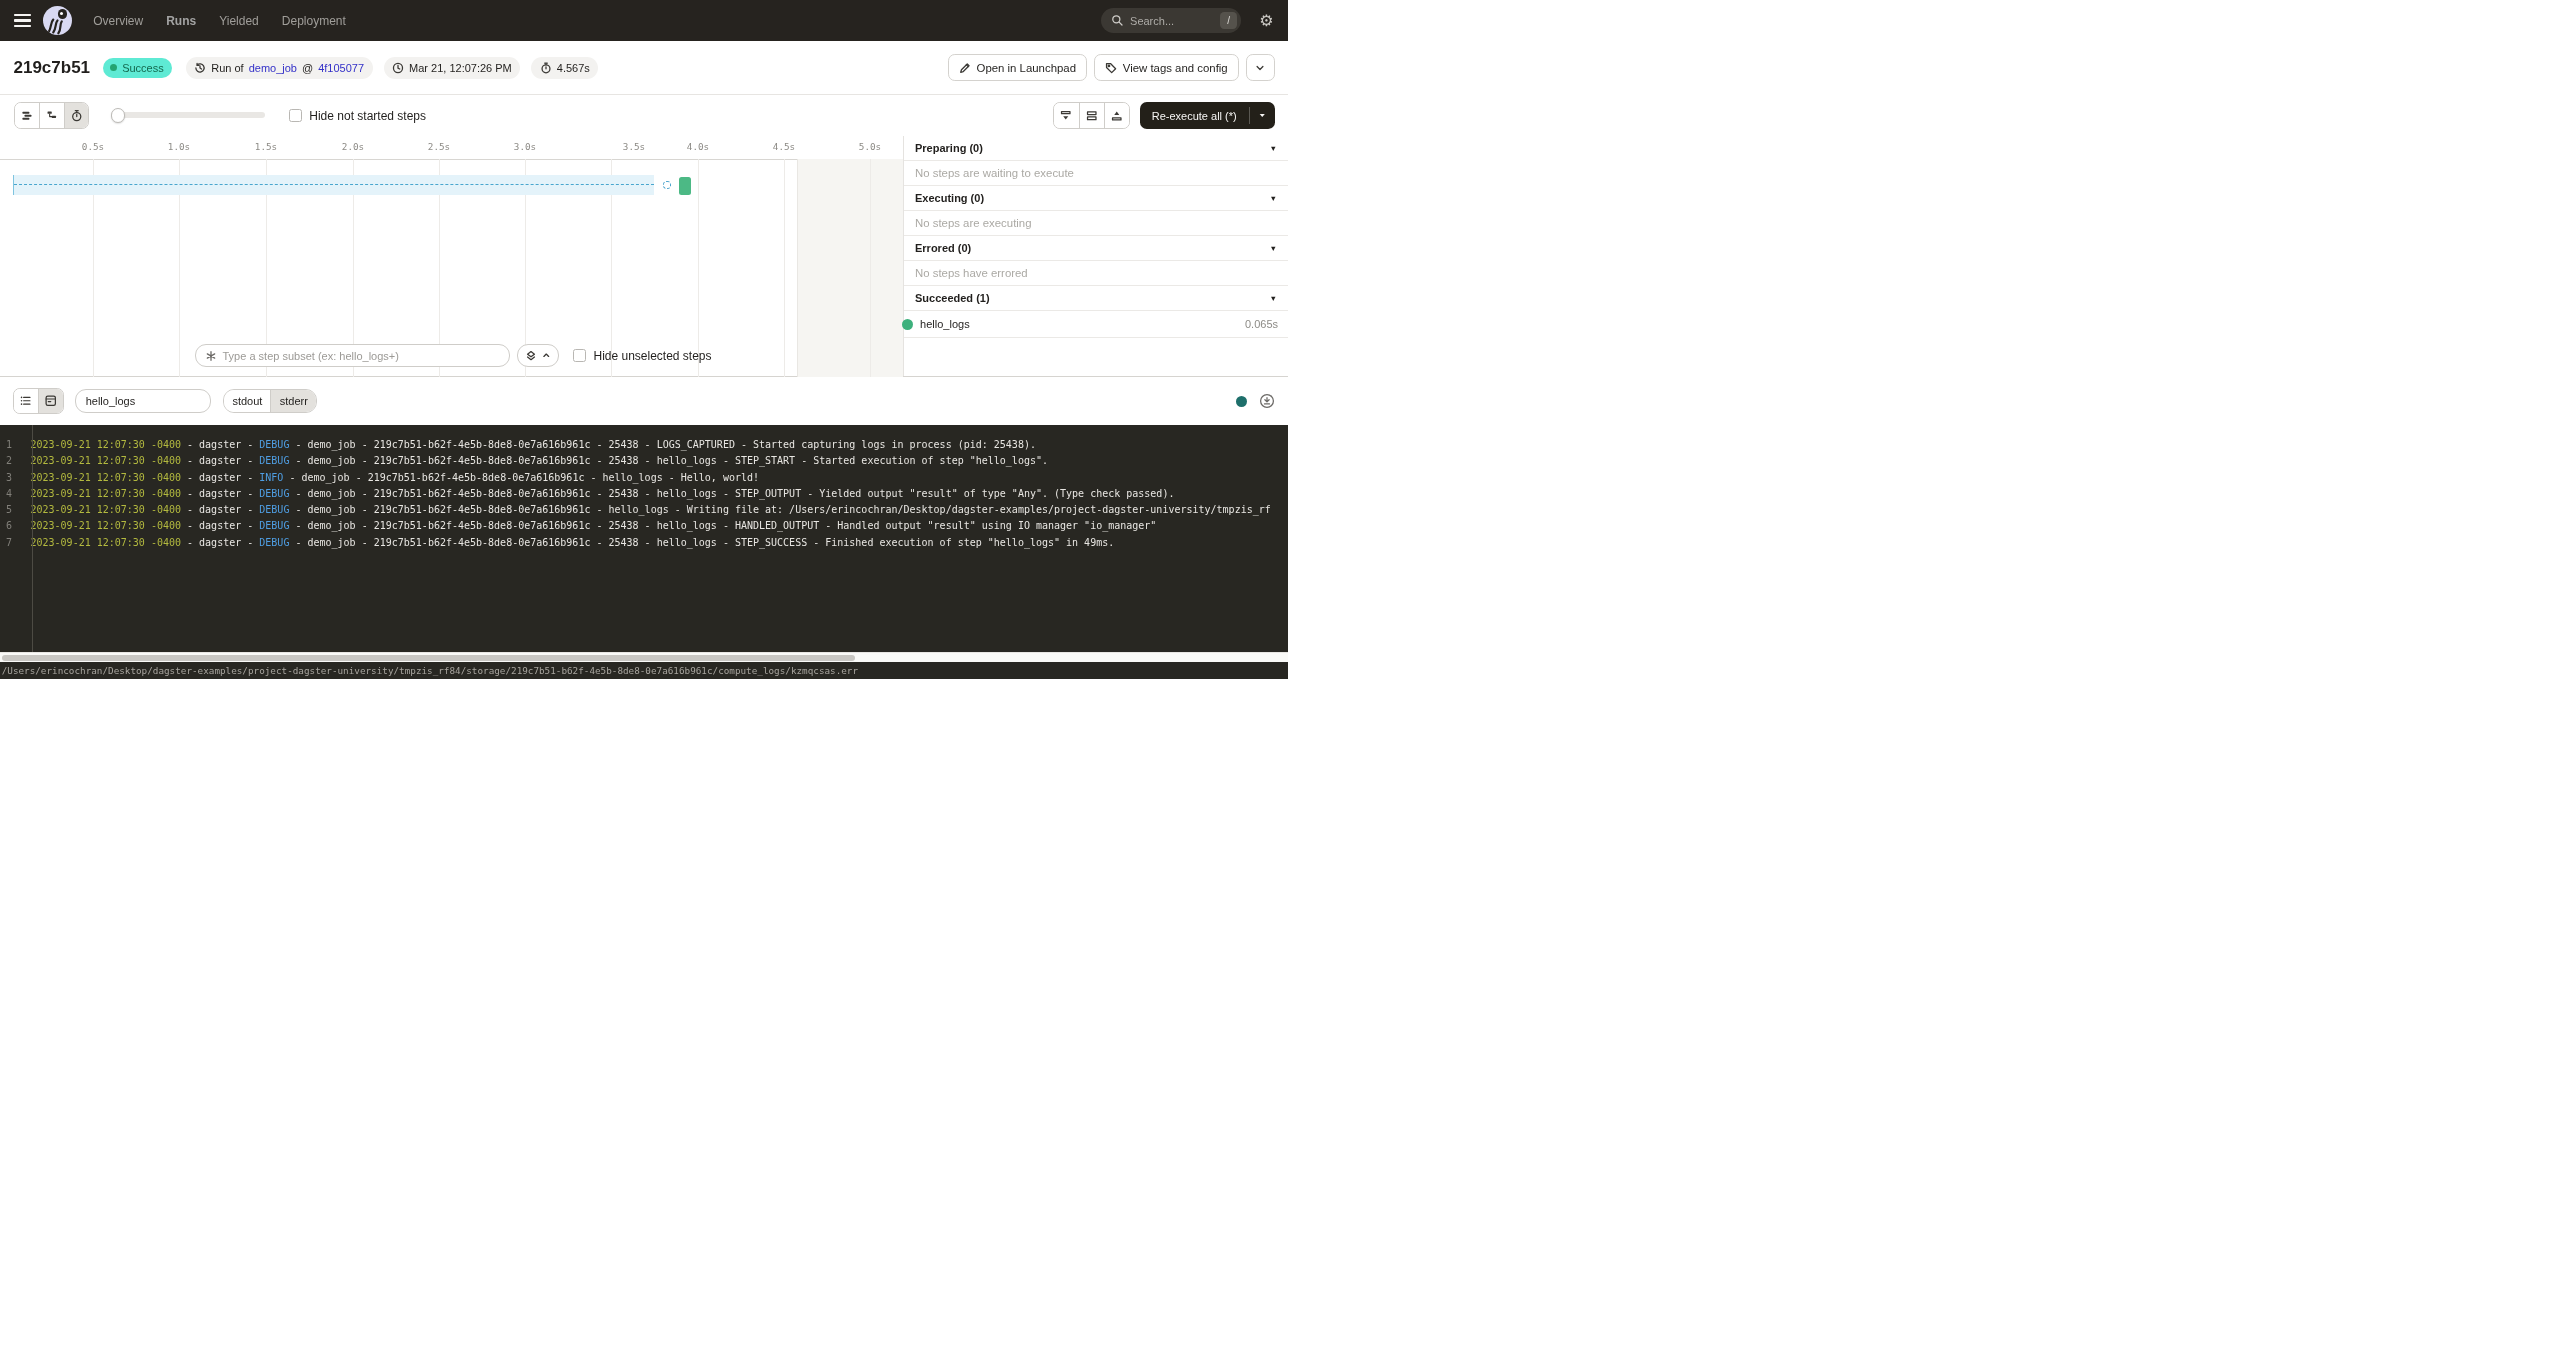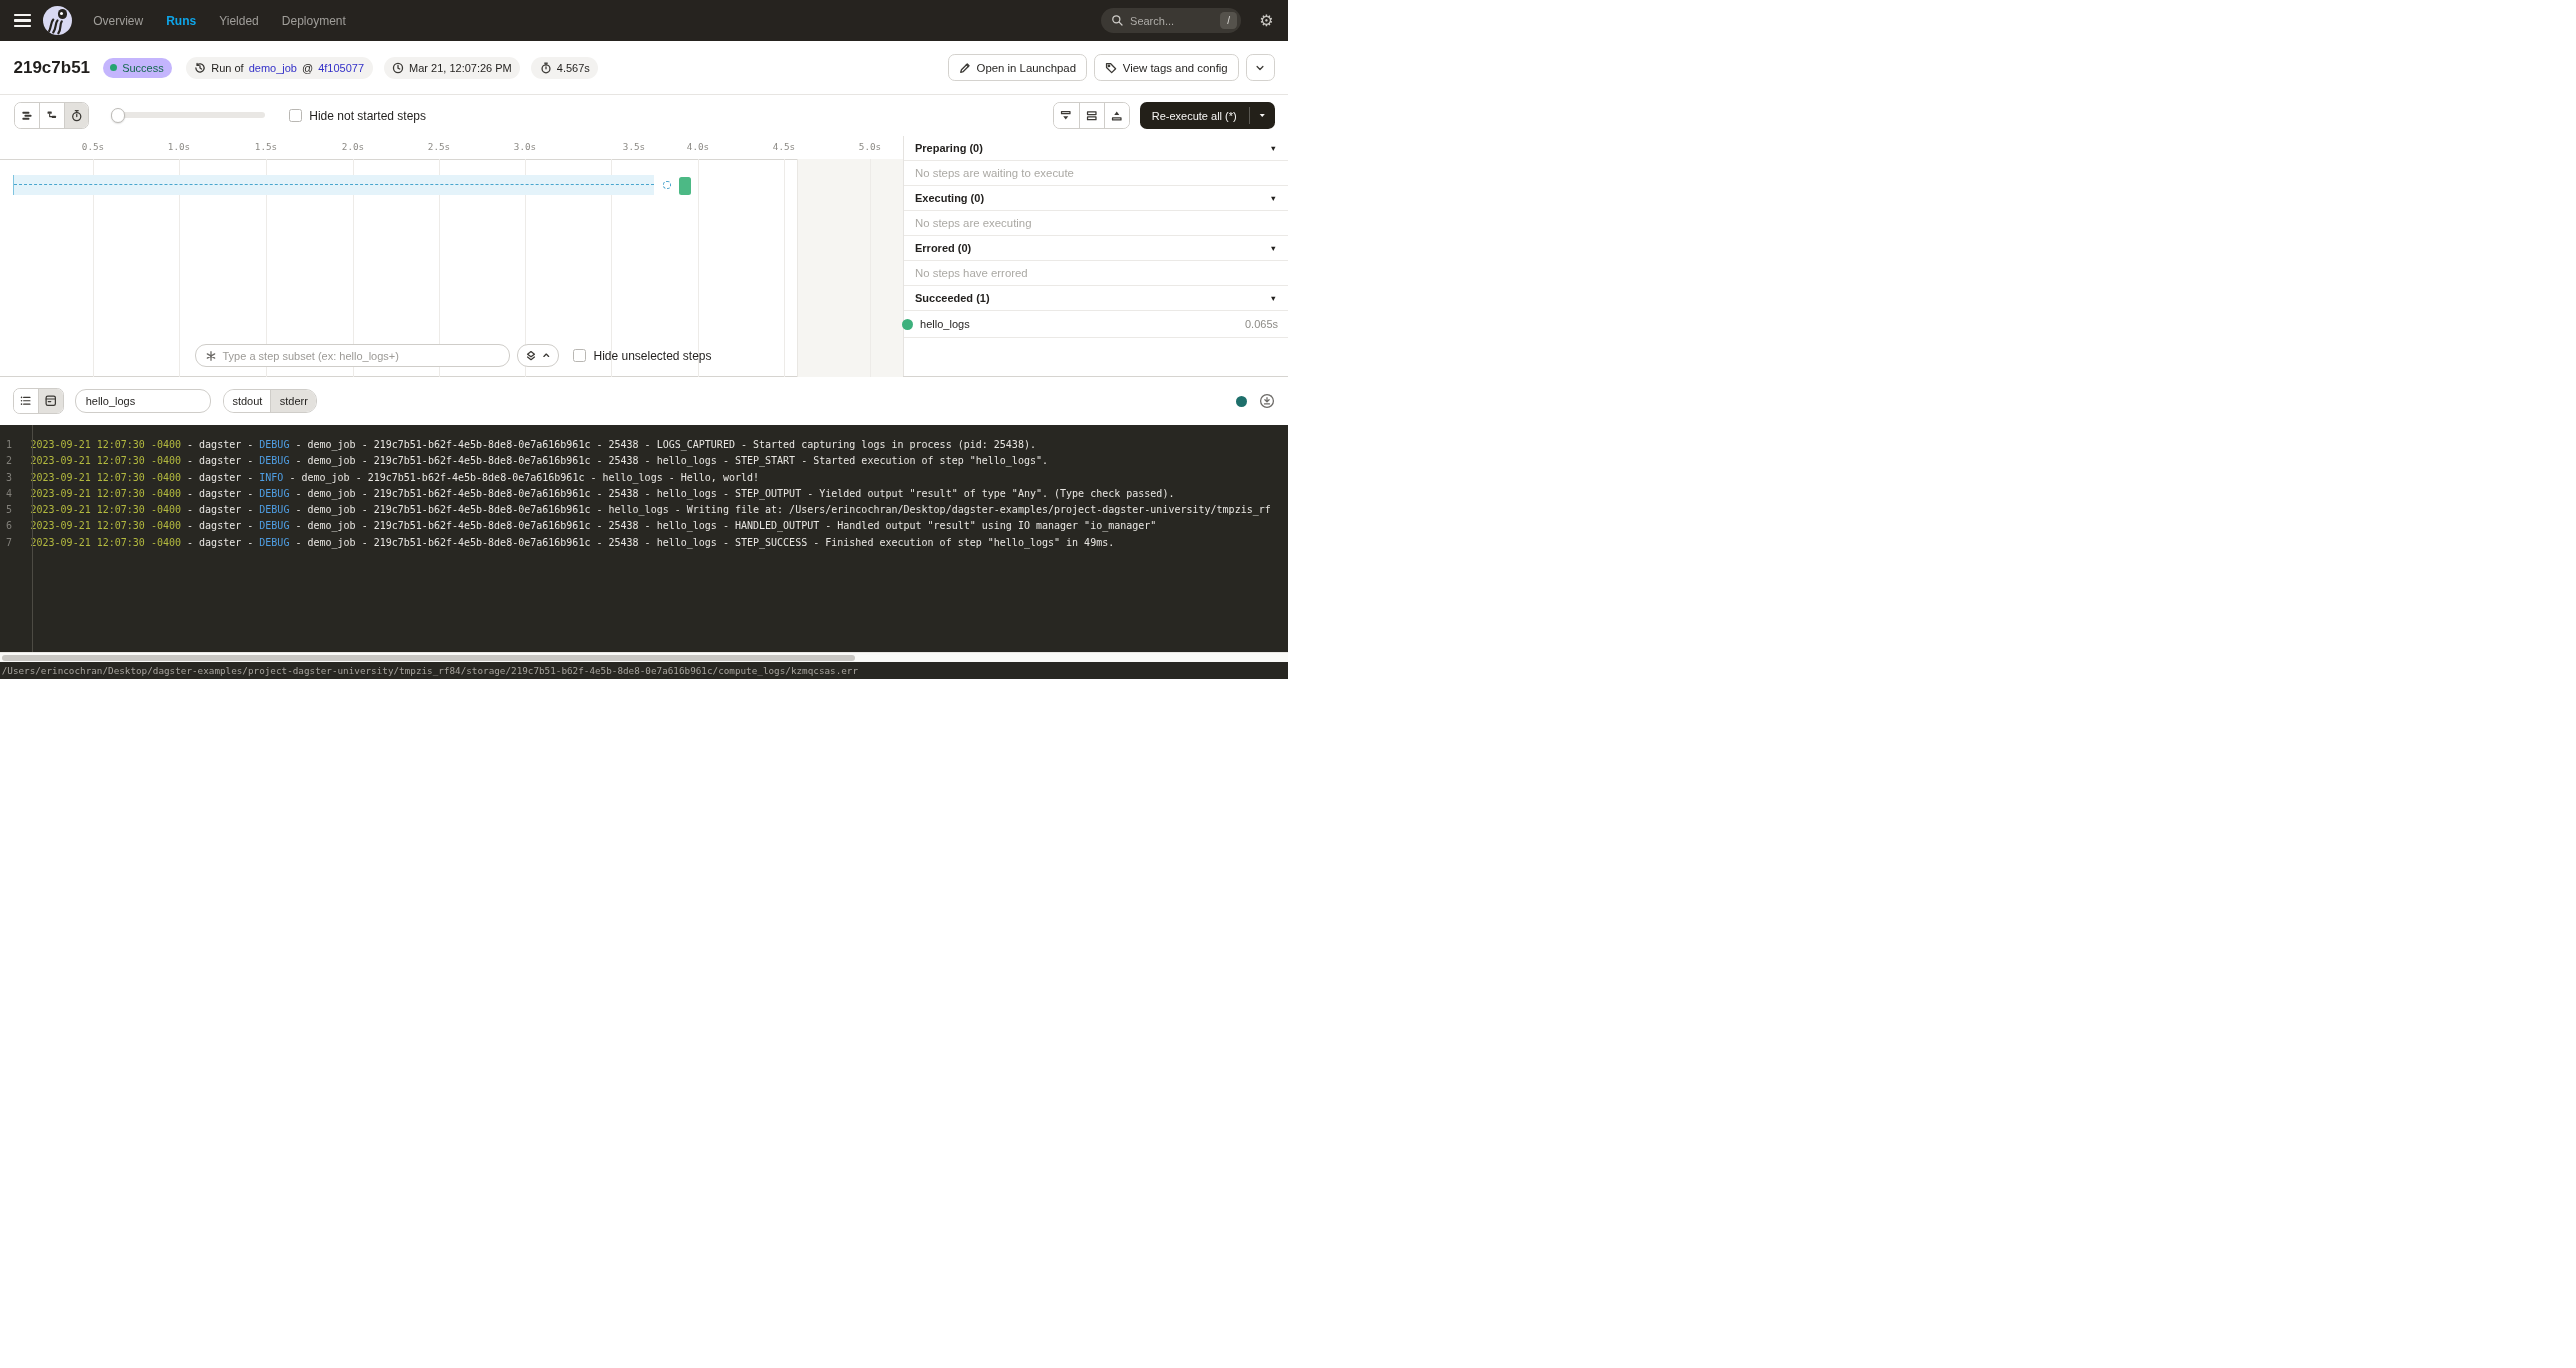--- a/index.html
+++ b/index.html
@@ -10,31 +10,31 @@
   
   .nav { height:41px; background:#26231f; display:flex; align-items:center; }
   .hamburger { margin-left:13.5px; width:17px; display:flex; flex-direction:column; gap:3.4px; cursor:pointer; }
   .hamburger span { height:2.1px; background:#f5f4f2; border-radius:0.8px; }
   .logo { margin-left:12.7px; width:29px; height:29px; border-radius:50%; background:#d9d9f2; position:relative; overflow:hidden; }
   .logo .eye { position:absolute; left:14.4px; top:3.4px; width:9.3px; height:9.3px; background:#26231f; border-radius:50%; }
   .logo .eye i { position:absolute; left:2.5px; top:2.5px; width:3.4px; height:3.4px; background:#fff; border-radius:50%; }
   .logo svg { position:absolute; left:0; top:0; }
   .nav-items { display:flex; gap:23px; margin-left:21px; }
   .nav-item { font-size:12px; color:#a09e9a; cursor:pointer; }
-  .nav-item.active { color:#0ea5e9; font-weight:600; }
+  .nav-item.active { color:#a3a3a3; font-weight:600; }
   .nav-spacer { flex:1; }
   .search { width:140px; height:25px; background:#3b3833; border-radius:12.7px; display:flex; align-items:center; padding:0 4.2px 0 9.3px; }
   .search .ph { font-size:11px; color:#aeaca8; margin-left:6.8px; flex:1; }
   .search .slash { width:17px; height:17px; background:#55524c; border-radius:4.2px; color:#dbd9d5; font-size:10px; display:flex; align-items:center; justify-content:center; }
   .gear { margin:0 14.4px 0 18px; font-size:16px; color:#c9c7c2; cursor:pointer; line-height:1; }
 
   
   .run-header { height:54px; background:#fff; border-bottom:0.8px solid #e7e5e2; display:flex; align-items:center; padding:0 13.5px; }
   .run-id { font-size:17px; font-weight:700; color:#211f1d; }
-  .badge { margin-left:12.7px; height:20px; background:#c4b5fd; border-radius:10px; display:flex; align-items:center; padding:0 8.5px 0 6.8px; gap:5px; }
+  .badge { margin-left:12.7px; height:20px; background:#5eead4; border-radius:10px; display:flex; align-items:center; padding:0 8.5px 0 6.8px; gap:5px; }
   .badge .dot { width:7.6px; height:7.6px; border-radius:50%; background:#24a471; }
   .badge .txt { font-size:11px; color:#14694f; }
   .pills { display:flex; gap:11px; margin-left:13.5px;justify-content:space-between; }
   .pill { height:22px; background:#f3f2f0; border-radius:11px; display:flex; align-items:center; padding:0 8.5px; gap:5px; font-size:11px; color:#211f1d; }
   .pill a { color:#3431c8; text-decoration:none; cursor:pointer; }
   .hdr-spacer { flex:1; }
   .btn { height:27px; background:#fff; border:0.8px solid #d4d2ce; border-radius:6.8px; display:flex; align-items:center; gap:6px; padding:0 10px; font-size:11.4px; color:#211f1d; cursor:pointer; }
   .btn + .btn { margin-left:6.8px; }
   .btn.icon-only { width:29px; padding:0; justify-content:center; margin-left:6.8px; }
 

